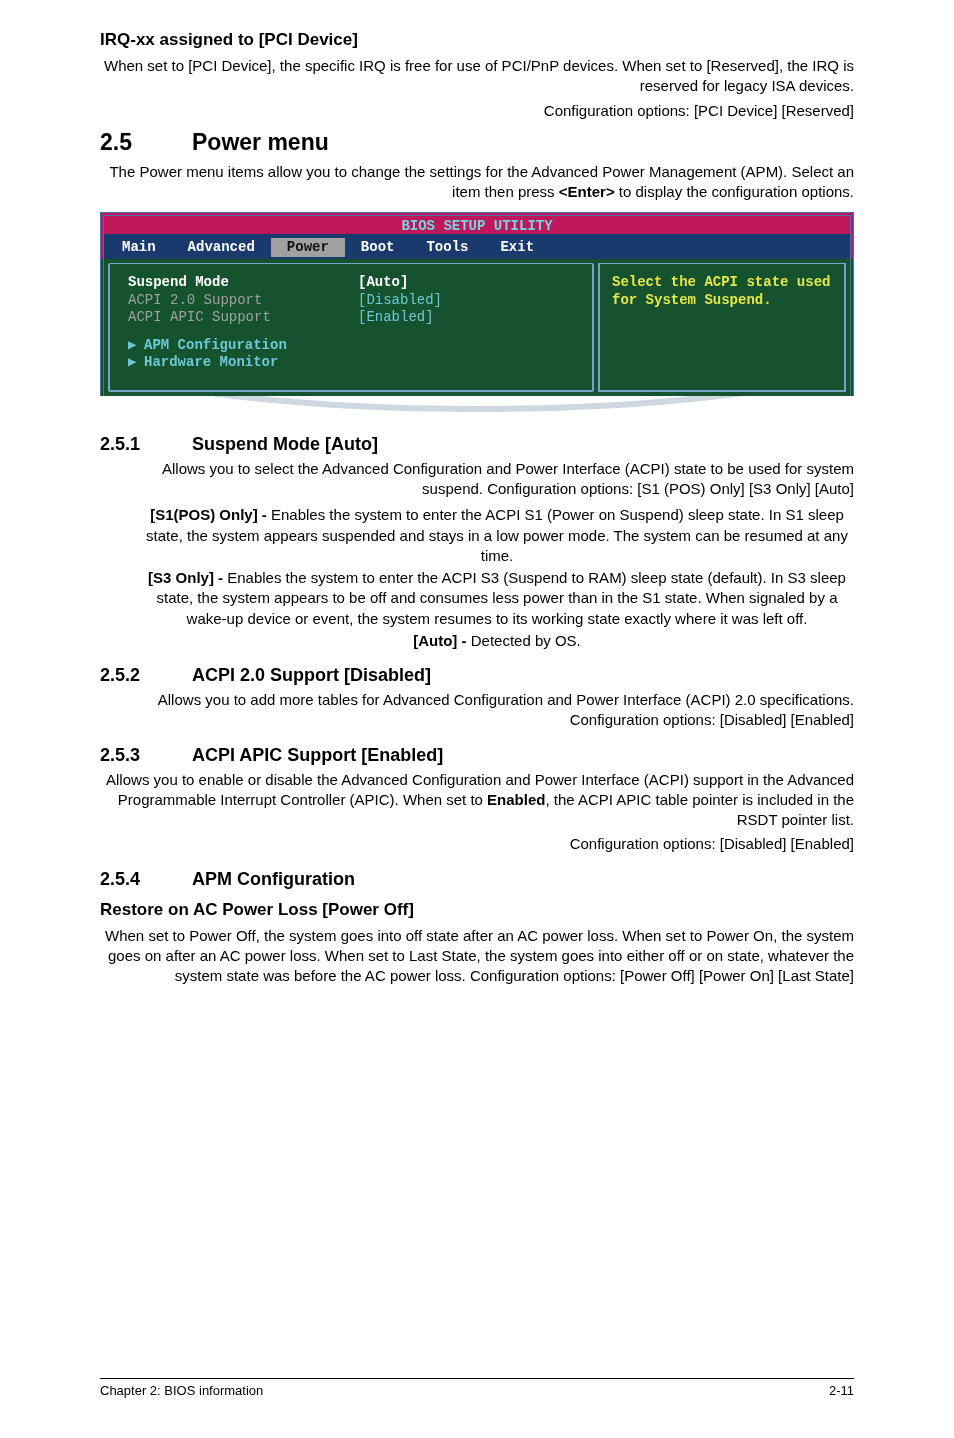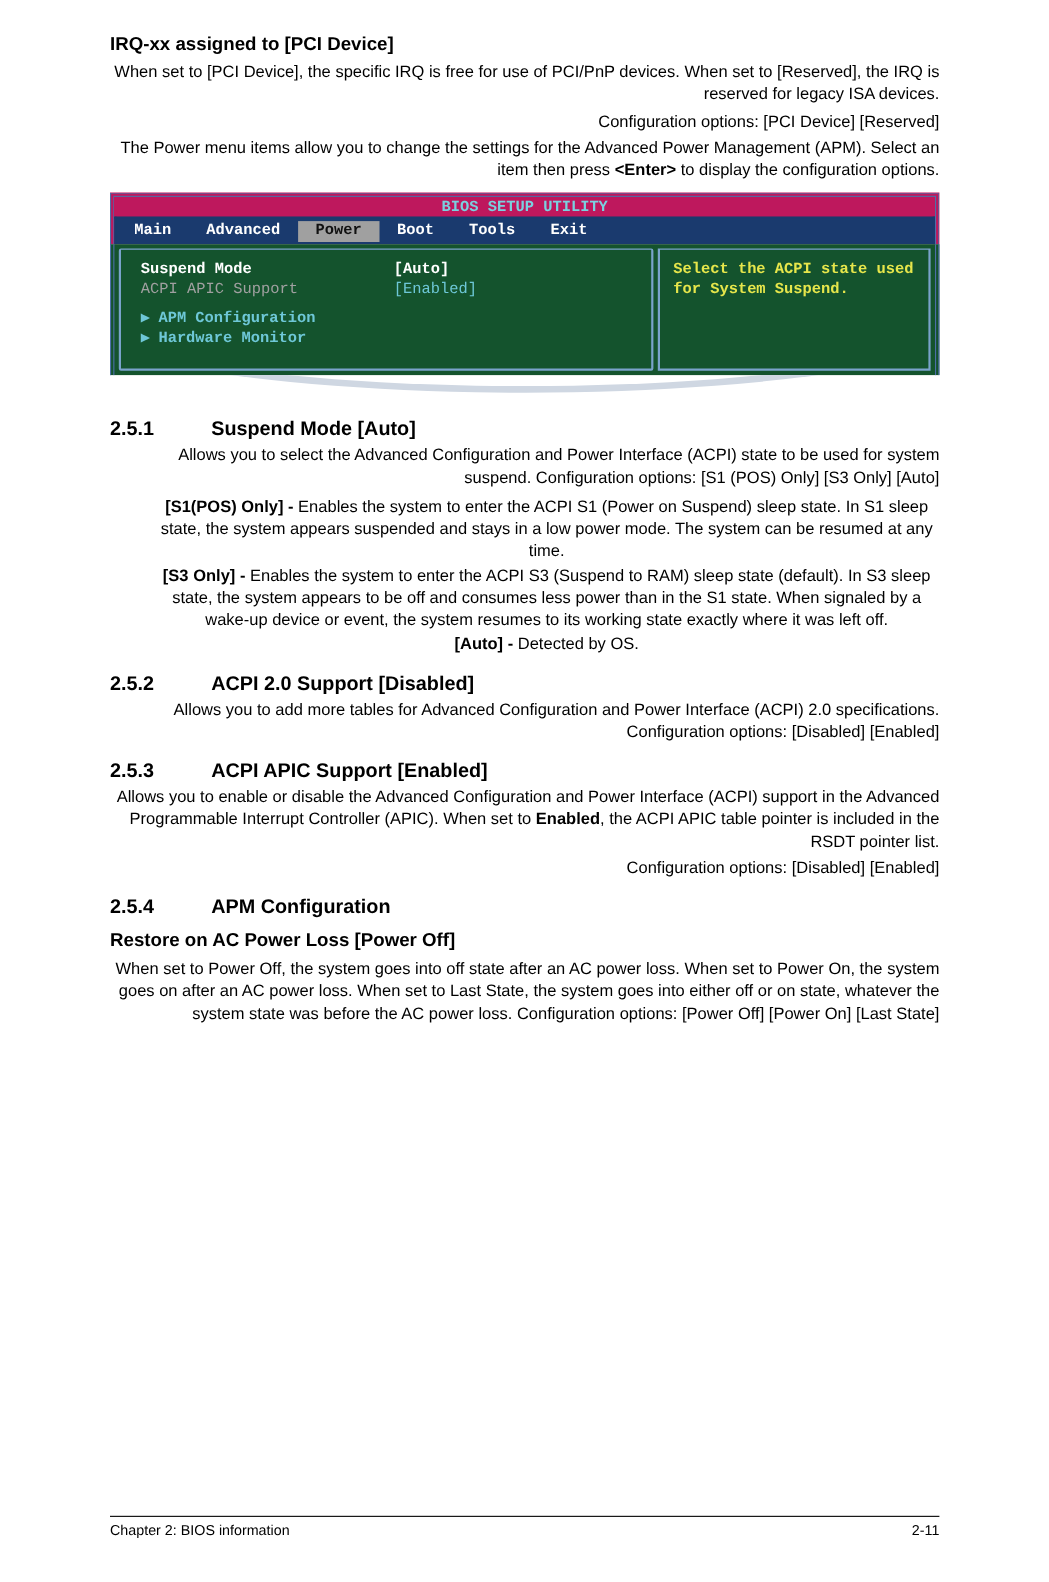--- a/index.html
+++ b/index.html
@@ -170,20 +170,23 @@
 </style>
 </head>
 <body>
 
 <div class="page">
 
   <h3 class="subheading">IRQ-xx assigned to [PCI Device]</h3>
   <p class="body">When set to [PCI Device], the specific IRQ is free for use of PCI/PnP devices. When set to [Reserved], the IRQ is reserved for legacy ISA devices.</p>
   <p class="body">Configuration options: [PCI Device] [Reserved]</p>
 
+  <h1 class="section-title">
+    <span class="section-num">2.5</span><span>Power menu</span>
+  </h1>
   <p class="body">
     <span>The Power menu items allow you to change the settings for the Advanced Power Management (APM). Select an item then press </span><b>&lt;Enter&gt;</b><span> to display the configuration options.</span>
   </p>
 
   <div class="bios-box">
     <div style="background:#be185d; border-left:4px double #4d6fa8; border-right:4px double #4d6fa8; border-top:4px double #4d6fa8;">
       <div class="bios-top-title">BIOS SETUP UTILITY</div>
       <div class="bios-tabs">
         <span class="tab">Main</span>
         <span class="tab">Advanced</span>
@@ -193,20 +196,24 @@
         <span class="tab">Exit</span>
       </div>
     </div>
     <div class="bios-body">
       <div class="bios-left">
         <div class="bios-row">
           <span class="bios-label focus">Suspend Mode</span>
           <span class="bios-value focus">[Auto]</span>
         </div>
         <div class="bios-row">
+          <span class="bios-label">ACPI 2.0 Support</span>
+          <span class="bios-value">[Disabled]</span>
+        </div>
+        <div class="bios-row">
           <span class="bios-label">ACPI APIC Support</span>
           <span class="bios-value">[Enabled]</span>
         </div>
         <div class="bios-sub">
           <span class="tri">▶</span><span>APM Configuration</span>
         </div>
         <div class="bios-sub" style="margin-top:0">
           <span class="tri">▶</span><span>Hardware Monitor</span>
         </div>
       </div>

